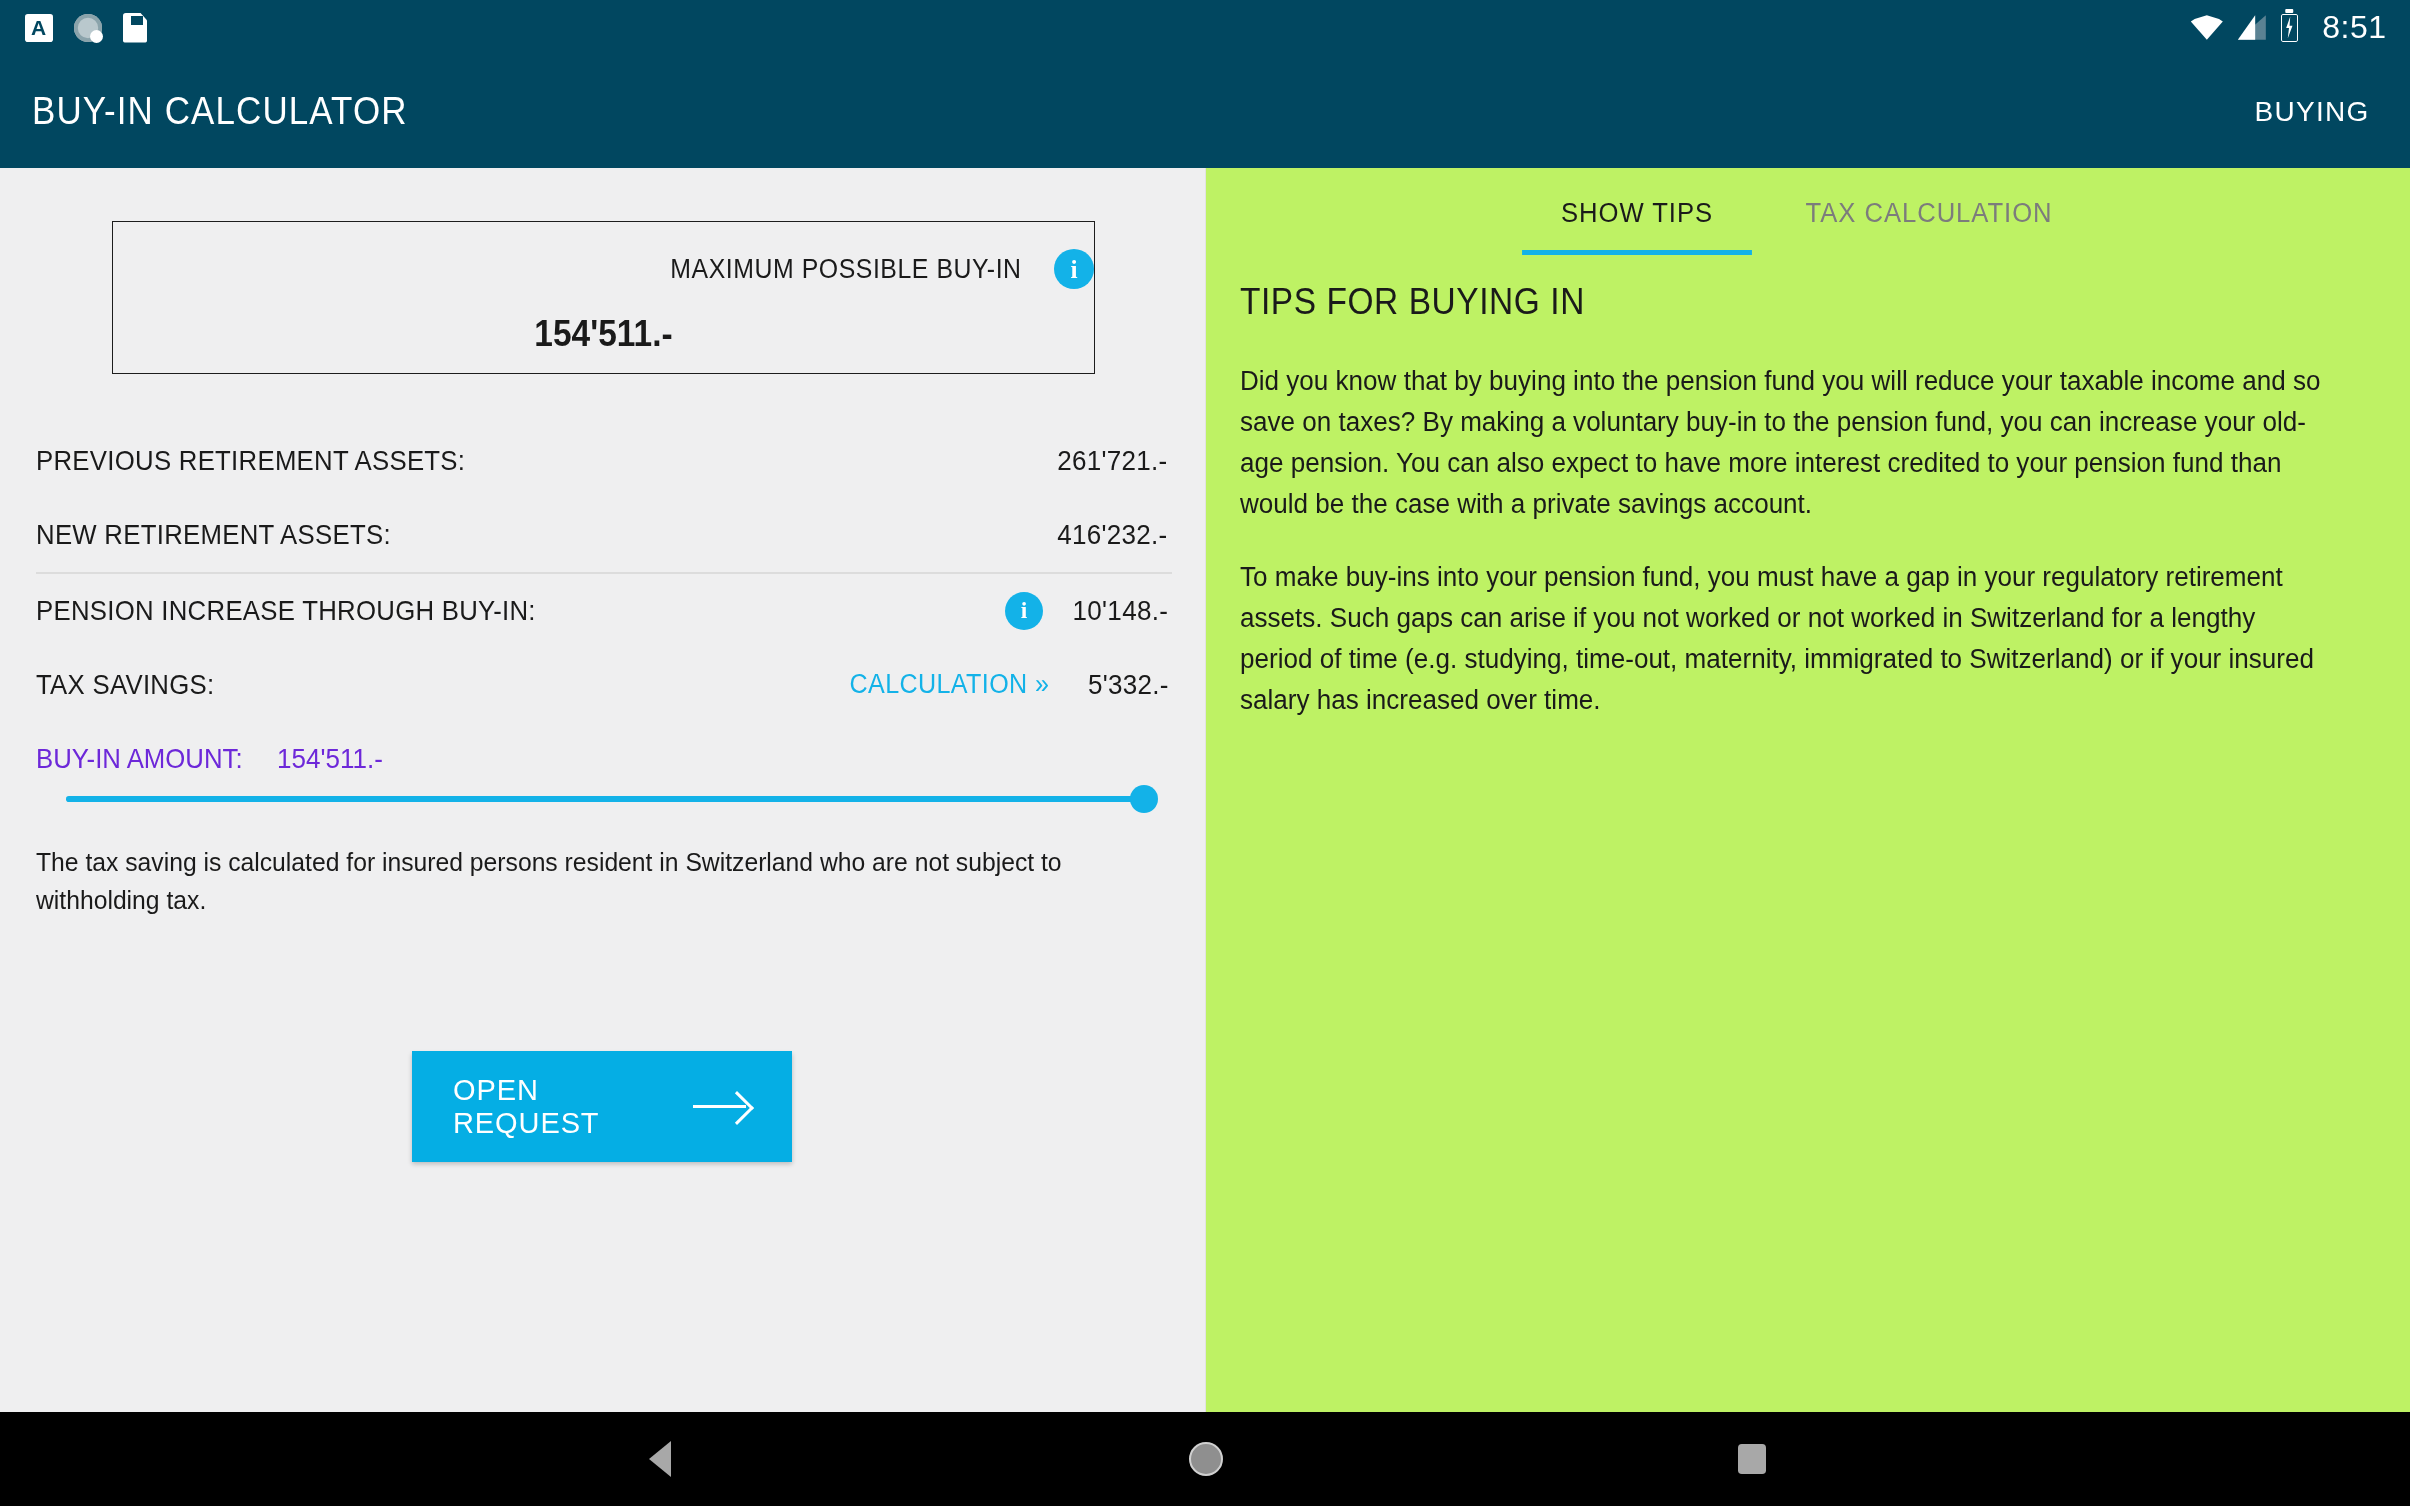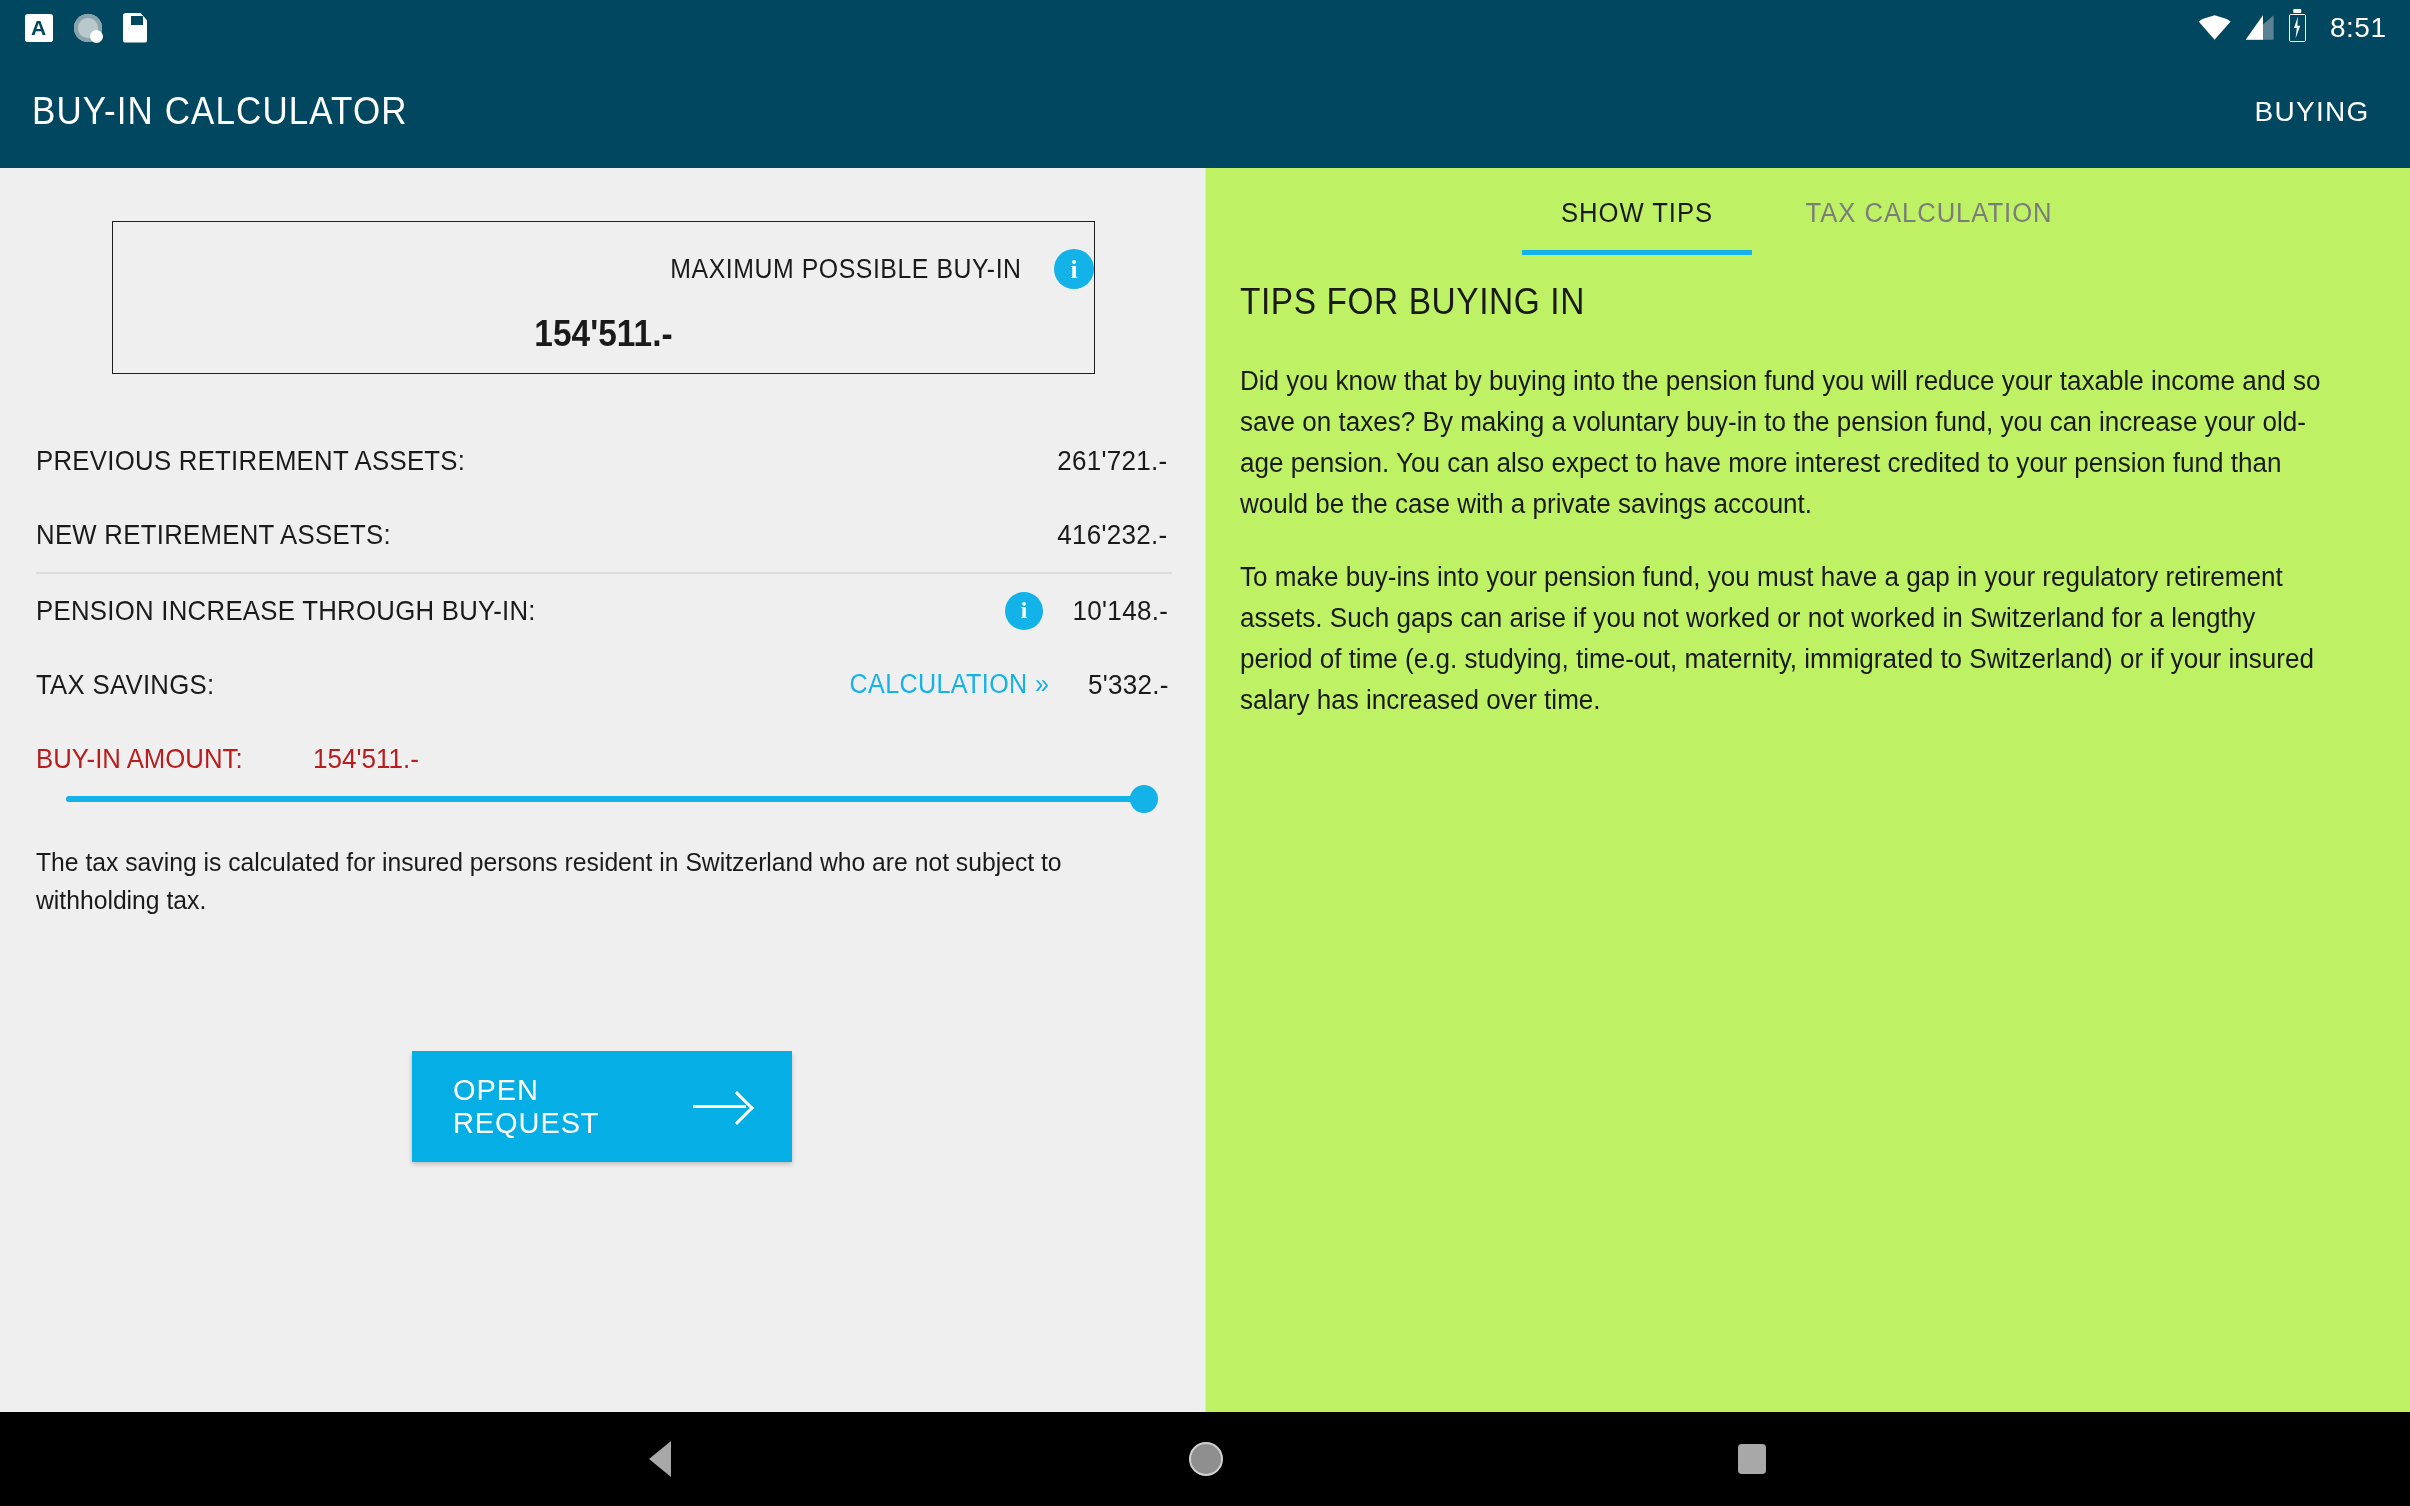--- a/index.html
+++ b/index.html
@@ -14,21 +14,21 @@
   
   .statusbar {
     position: absolute; left: 0; top: 0; width: 2411px; height: 55px;
     background: #014760;
     display: flex; align-items: center;
     padding: 0 24.5px;
   }
   .sb-left { display: flex; align-items: center; gap: 21px; }
   .sb-right { margin-left: auto; display: flex; align-items: center; gap: 15px; }
   .sb-time {
-    color: #ffffff; font-size: 28px; font-weight: 400; letter-spacing: 0.5px;
+    color: #ffffff; font-size: 32px; font-weight: 400; letter-spacing: 0.5px;
     margin-left: 9.4px;
   }
   .icon-ime {
     width: 28px; height: 28px; background: #fff; border-radius: 2.8px;
     display: flex; align-items: center; justify-content: center;
     color: #014760; font-size: 21px; font-weight: 700; line-height: 1;
   }
   .icon-sync {
     width: 28px; height: 28px; border-radius: 50%;
     background: #b9c8cd;
@@ -152,22 +152,22 @@
     height: 1.9px; background: #dcdcdc; width: 1136px; margin: 0;
   }
   .calc-link {
     color: #13b2e8; font-size: 27px; letter-spacing: 0.4px;
     margin-right: 28px; cursor: pointer; white-space: nowrap;
     transform: scaleX(.93);
   }
   .row .info-dot { margin-right: 26px; width: 38px; height: 38px; font-size: 23.5px; }
 
   .row-buyin {
-    display: flex; align-items: center; gap: 52px;
-    height: 74px; font-size: 28px; color: #b91c1c;
+    display: flex; align-items: center; gap: 16px;
+    height: 74px; font-size: 28px; color: #6d28d9;
   }
   .row-buyin .label { transform: scaleX(.92); transform-origin: left center; }
   .row-buyin .value { transform: scaleX(.93); transform-origin: left center; }
 
   
   .slider-wrap {
     position: absolute; left: 66px; top: 612px; width: 1092px; height: 38px;
     display: flex; align-items: center;
   }
   .slider-track {

